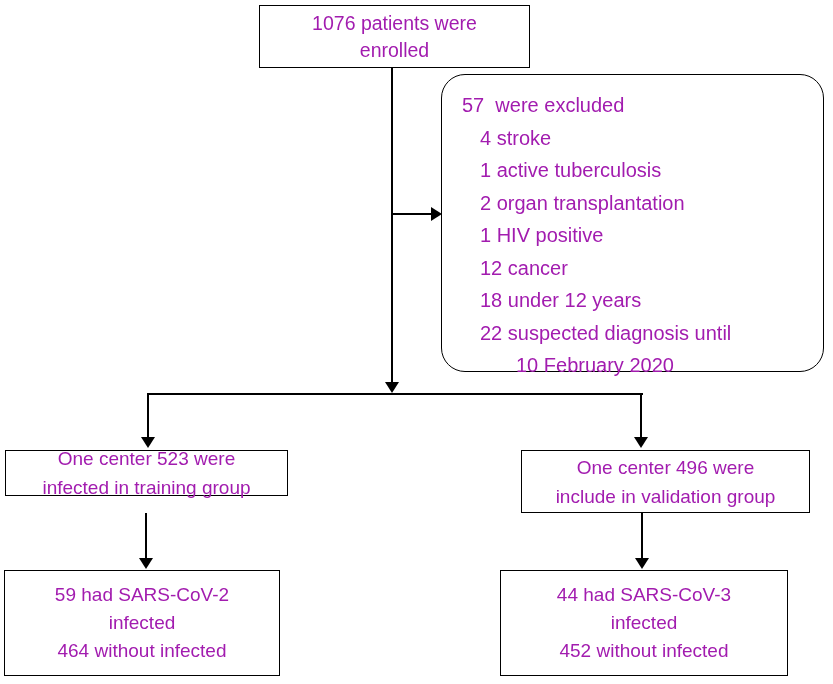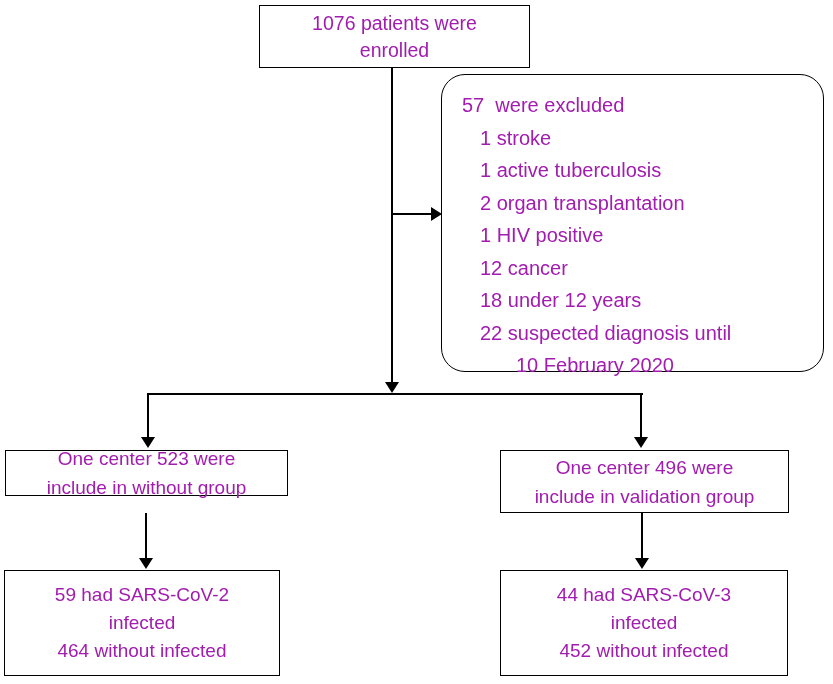--- a/index.html
+++ b/index.html
@@ -57,21 +57,21 @@
   #node-excluded .line { padding-left: 6px; }
   #node-excluded .line.indent-1 { padding-left: 24px; }
   #node-excluded .line.indent-2 { padding-left: 60px; }
 
   #node-training {
     left: 5px; top: 450px; width: 283px; height: 46px;
     font-size: 19px;
     line-height: 29px;
   }
   #node-validation {
-    left: 500px; top: 450px; width: 289px; height: 63px;
+    left: 521px; top: 450px; width: 289px; height: 63px;
     font-size: 19px;
     line-height: 29px;
   }
   #node-training-outcome {
     left: 4px; top: 570px; width: 276px; height: 106px;
     font-size: 19px;
     line-height: 28px;
   }
   #node-validation-outcome {
     left: 500px; top: 570px; width: 288px; height: 106px;
@@ -148,33 +148,33 @@
   <div class="conn v" id="conn-right"></div>
   <div class="arrow-down" id="conn-right-head"></div>
 
   <div class="node centered" id="node-enrolled">
     <span class="line">1076 patients were</span>
     <span class="line">enrolled</span>
   </div>
 
   <div class="node listed" id="node-excluded">
     <span class="line">57  were excluded</span>
-    <span class="line indent-1">1 stroke</span>
+    <span class="line indent-1">4 stroke</span>
     <span class="line indent-1">1 active tuberculosis</span>
     <span class="line indent-1">2 organ transplantation</span>
     <span class="line indent-1">1 HIV positive</span>
     <span class="line indent-1">12 cancer</span>
     <span class="line indent-1">18 under 12 years</span>
     <span class="line indent-1">22 suspected diagnosis until</span>
     <span class="line indent-2">10 February 2020</span>
   </div>
 
   <div class="node centered" id="node-training">
     <span class="line">One center 523 were</span>
-    <span class="line">include in without group</span>
+    <span class="line">infected in training group</span>
   </div>
 
   <div class="node centered" id="node-validation">
     <span class="line">One center 496 were</span>
     <span class="line">include in validation group</span>
   </div>
 
   <div class="node centered" id="node-training-outcome">
     <span class="line">59 had SARS-CoV-2</span>
     <span class="line">infected</span>

